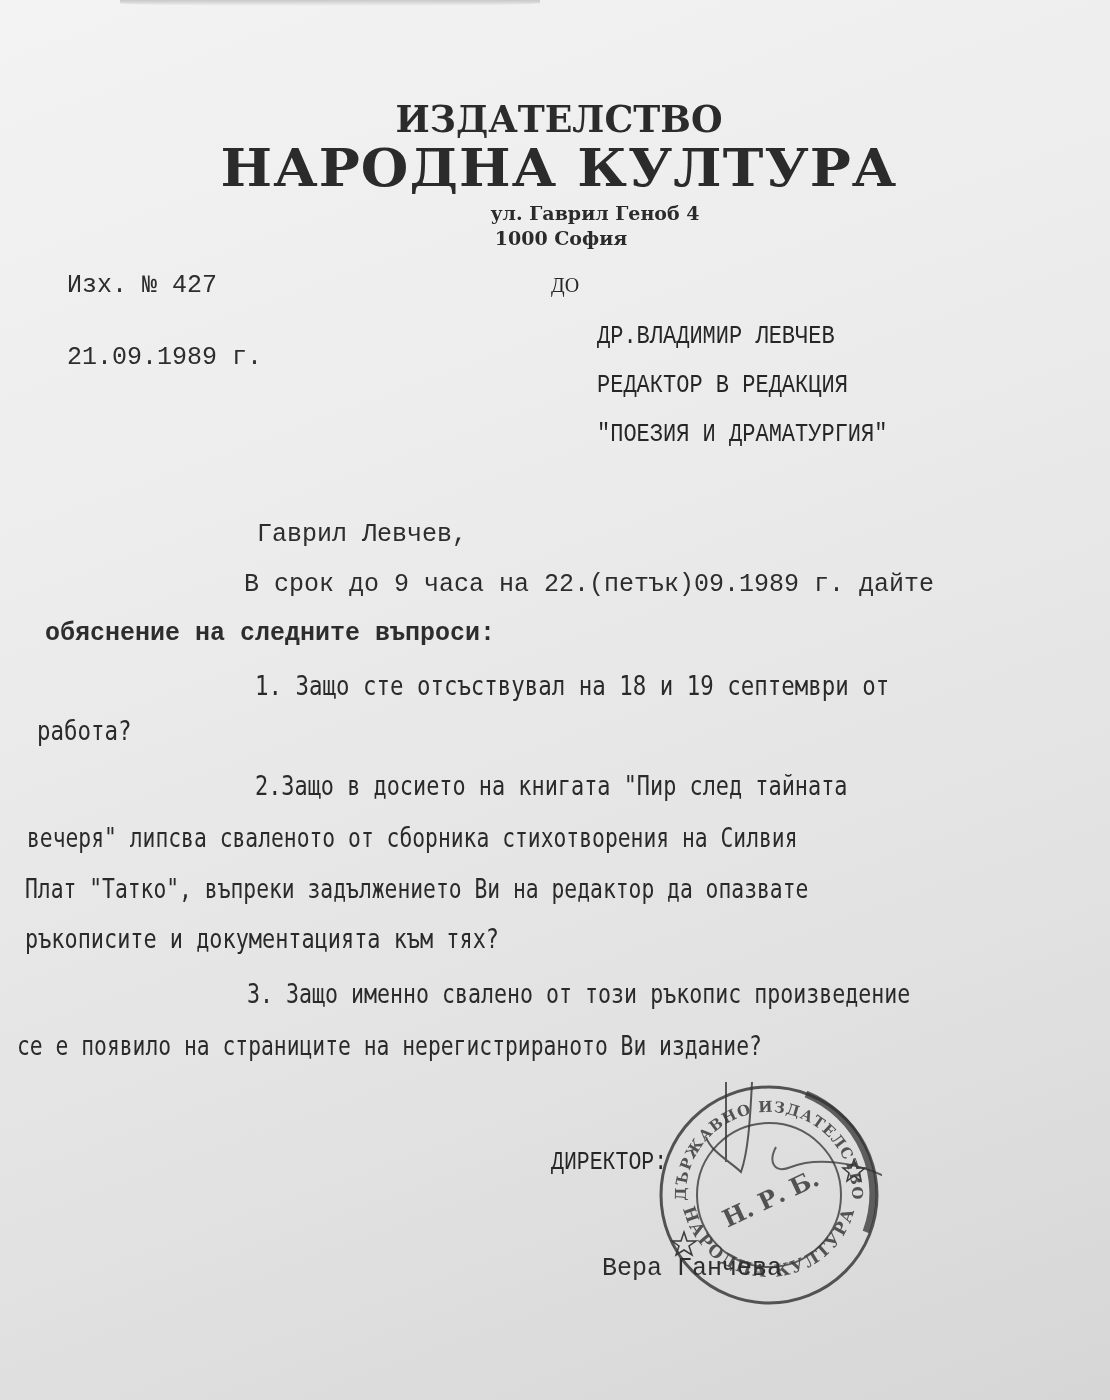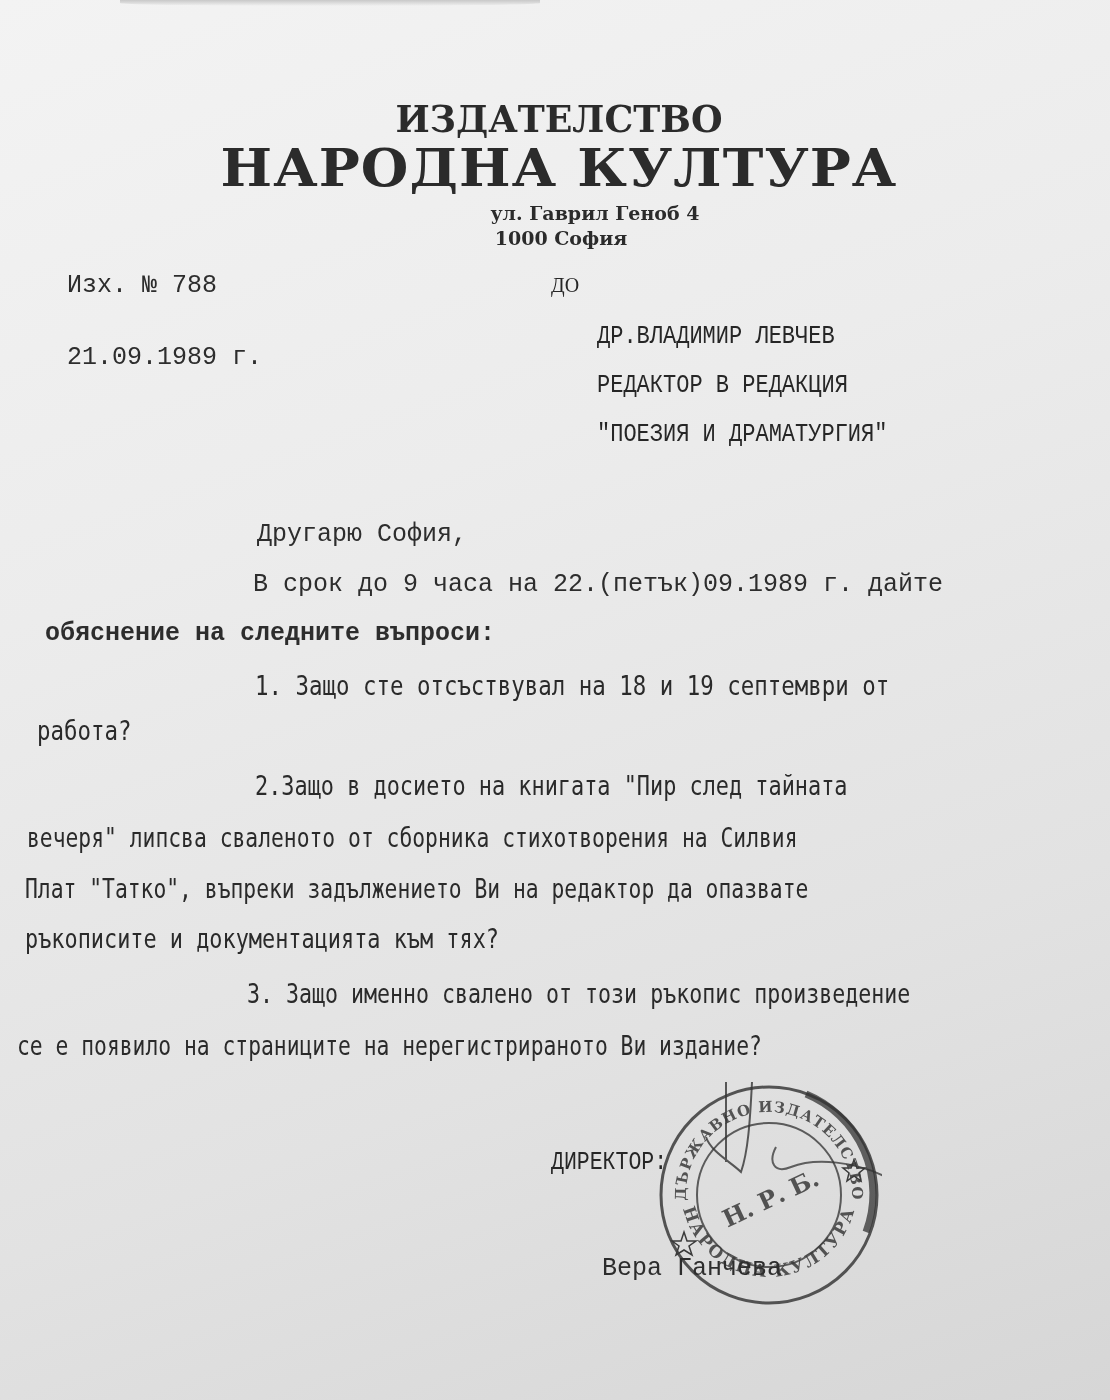--- a/index.html
+++ b/index.html
@@ -31,30 +31,30 @@
 </head>
 <body>
 
 <div class="paper-edge"></div>
 
 <div class="letterhead lh-publisher">ИЗДАТЕЛСТВО</div>
 <div class="letterhead lh-name">НАРОДНА КУЛТУРА</div>
 <div class="letterhead lh-street">ул. Гаврил Геноб 4</div>
 <div class="letterhead lh-city">1000 София</div>
 
-<div class="mono" style="left:67px; top:271px;">Изх. № 788</div>
+<div class="mono" style="left:67px; top:271px;">Изх. № 427</div>
 <div class="mono" style="left:67px; top:319px;margin-top:24px;">21.09.1989 г.</div>
 
 <div class="serifmono" style="left:551px; top:274px; font-family:'Liberation Serif', serif; font-size:20px;">ДО</div>
 <div class="serifmono" style="left:597px; top:322px; transform:scaleX(0.88);">ДР.ВЛАДИМИР ЛЕВЧЕВ</div>
 <div class="serifmono" style="left:597px; top:371px; transform:scaleX(0.88);">РЕДАКТОР В РЕДАКЦИЯ</div>
 <div class="serifmono" style="left:597px; top:420px; transform:scaleX(0.88);">"ПОЕЗИЯ И ДРАМАТУРГИЯ"</div>
 
-<div class="mono" style="left:257px; top:520px;">Другарю София,</div>
-<div class="mono" style="left:253px; top:570px;">В срок до 9 часа на 22.(петък)09.1989 г. дайте</div>
+<div class="mono" style="left:257px; top:520px;">Гаврил Левчев,</div>
+<div class="mono" style="left:244px; top:570px;">В срок до 9 часа на 22.(петък)09.1989 г. дайте</div>
 <div class="mono" style="left:45px; top:619px;font-weight:bold;">обяснение на следните въпроси:</div>
 
 <div class="condensed" style="left:255px; top:670px; transform:scaleX(0.83);">1. Защо сте отсъствувал на 18 и 19 септември от</div>
 <div class="condensed" style="left:37px; top:715px; transform:scaleX(0.83);">работа?</div>
 
 <div class="condensed" style="left:255px; top:770px; transform:scaleX(0.81);">2.Защо в досието на книгата "Пир след тайната</div>
 <div class="condensed" style="left:27px; top:822px; transform:scaleX(0.79);">вечеря" липсва сваленото от сборника стихотворения на Силвия</div>
 <div class="condensed" style="left:25px; top:873px; transform:scaleX(0.79);">Плат "Татко", въпреки задължението Ви на редактор да опазвате</div>
 <div class="condensed" style="left:25px; top:923px; transform:scaleX(0.81);">ръкописите и документацията към тях?</div>
 

